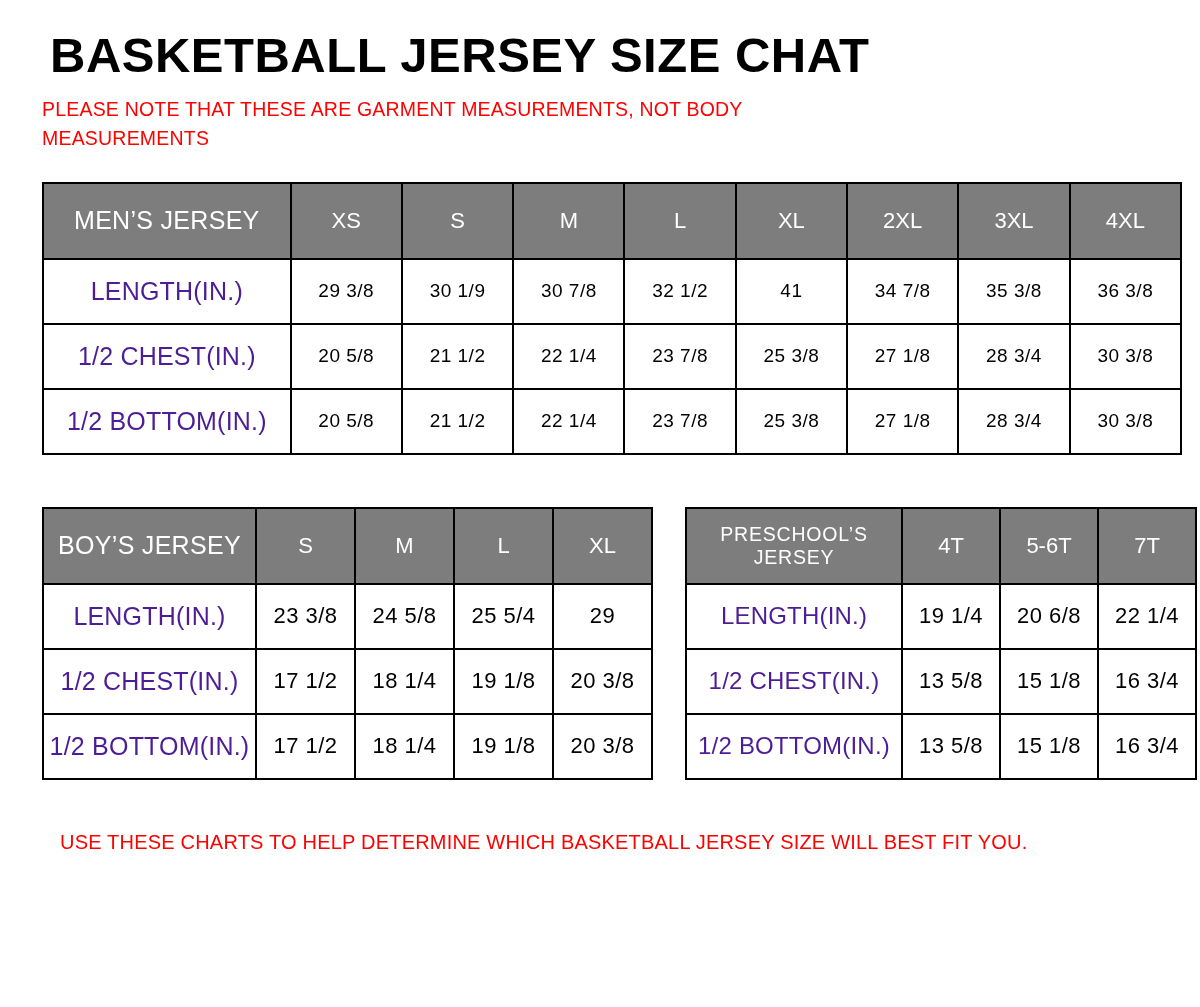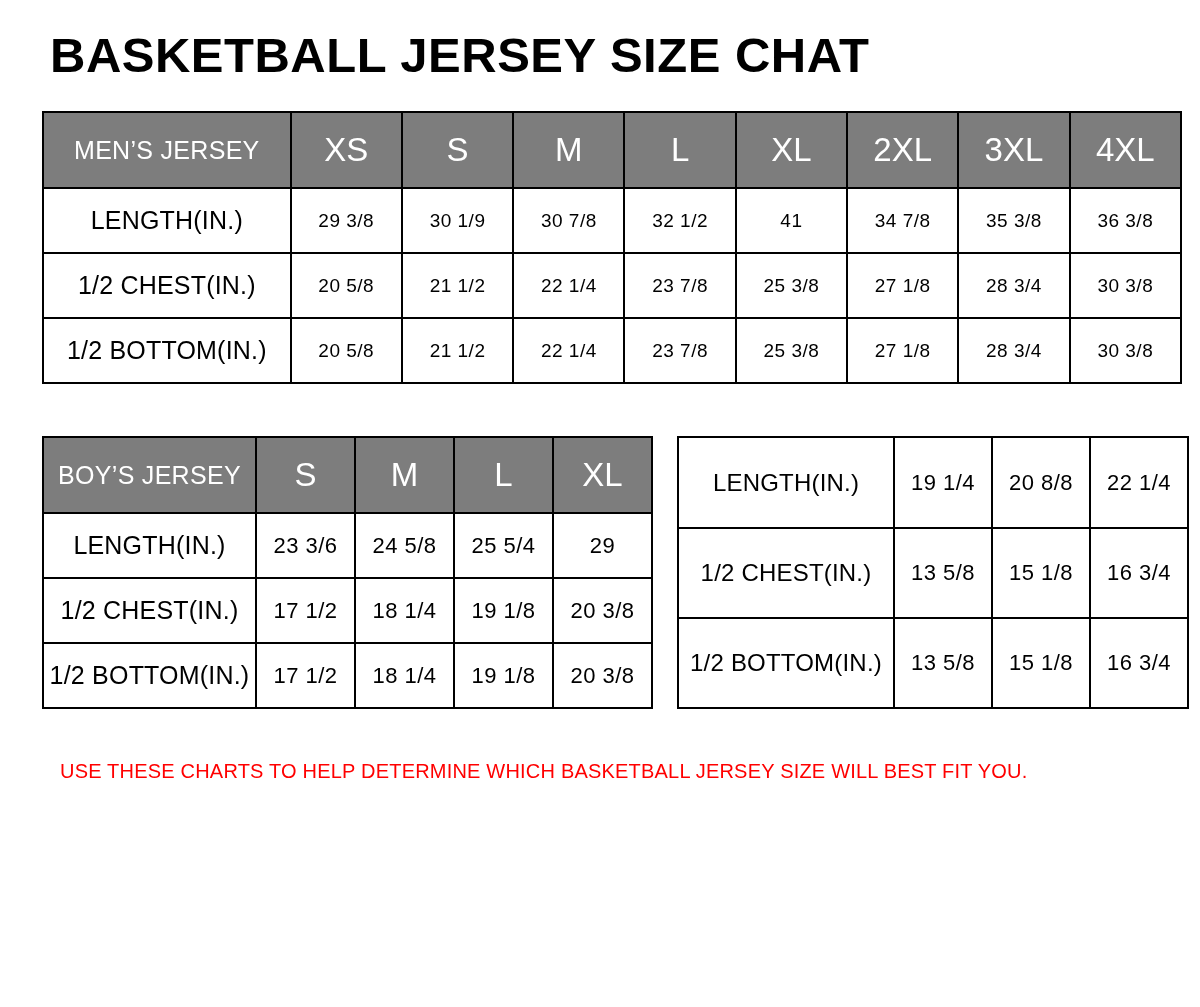--- a/index.html
+++ b/index.html
@@ -48,31 +48,31 @@
     text-align: center;
     vertical-align: middle;
     font-size: 22px;
     padding: 0;
     height: 65px;
     box-sizing: border-box;
   }
   .hdr-row td {
     background: #7d7d7d;
     color: #ffffff;
-    font-size: 33px;
+    font-size: 22px;
     height: 76px;
   }
   .hdr-row td.first {
     font-size: 25px;
     font-weight: normal;
     letter-spacing: 0.3px;
   }
   td.rowlabel {
     font-size: 25px;
-    color: #000000;
+    color: #4c1d95;
     letter-spacing: 0.2px;
     white-space: nowrap;
   }
   td.val {
     font-size: 19px;
     letter-spacing: 0.5px;
     white-space: nowrap;
   }
 
   
@@ -80,21 +80,21 @@
     margin: 30px 0 0 18px;
     width: 1140px;
   }
   #mens-table col.lbl { width: 247px; }
   #mens-table col.v { width: 111px; }
 
   
   .lower {
     display: flex;
     margin: 52px 0 0 18px;
-    gap: 24px;
+    gap: 32px;
   }
   #boys-table { width: 610px; }
   #boys-table col.lbl { width: 213px; }
   #boys-table col.v { width: 99px; }
 
   #pre-table { width: 510px; }
   #pre-table col.lbl { width: 216px; }
   #pre-table col.v { width: 98px; }
 
   #pre-table .hdr-row td.first {
@@ -113,20 +113,21 @@
     letter-spacing: 0.2px;
   }
 </style>
 </head>
 <body>
 
 <div class="page">
 
   <div class="title">BASKETBALL JERSEY SIZE CHAT</div>
 
+  <div class="note-top">PLEASE NOTE THAT THESE ARE GARMENT MEASUREMENTS, NOT BODY MEASUREMENTS</div>
 
   <table id="mens-table">
     <colgroup>
       <col class="lbl">
         <col class="v">
         <col class="v">
         <col class="v">
         <col class="v">
         <col class="v">
         <col class="v">
@@ -194,21 +195,21 @@
       <tbody>
         <tr class="hdr-row">
           <td class="first">BOY’S JERSEY</td>
           <td>S</td>
           <td>M</td>
           <td>L</td>
           <td>XL</td>
         </tr>
         <tr>
           <td class="rowlabel">LENGTH(IN.)</td>
-          <td class="val">23  3/6</td>
+          <td class="val">23  3/8</td>
           <td class="val">24  5/8</td>
           <td class="val">25  5/4</td>
           <td class="val">29</td>
         </tr>
         <tr>
           <td class="rowlabel">1/2  CHEST(IN.)</td>
           <td class="val">17  1/2</td>
           <td class="val">18  1/4</td>
           <td class="val">19  1/8</td>
           <td class="val">20  3/8</td>
@@ -224,24 +225,30 @@
     </table>
 
     <table id="pre-table">
       <colgroup>
         <col class="lbl">
           <col class="v">
           <col class="v">
           <col class="v">
       </colgroup>
       <tbody>
+        <tr class="hdr-row">
+          <td class="first">PRESCHOOL’S  JERSEY</td>
+          <td>4T</td>
+          <td>5-6T</td>
+          <td>7T</td>
+        </tr>
         <tr>
           <td class="rowlabel">LENGTH(IN.)</td>
           <td class="val">19  1/4</td>
-          <td class="val">20  8/8</td>
+          <td class="val">20  6/8</td>
           <td class="val">22  1/4</td>
         </tr>
         <tr>
           <td class="rowlabel">1/2  CHEST(IN.)</td>
           <td class="val">13  5/8</td>
           <td class="val">15  1/8</td>
           <td class="val">16  3/4</td>
         </tr>
         <tr>
           <td class="rowlabel">1/2  BOTTOM(IN.)</td>

